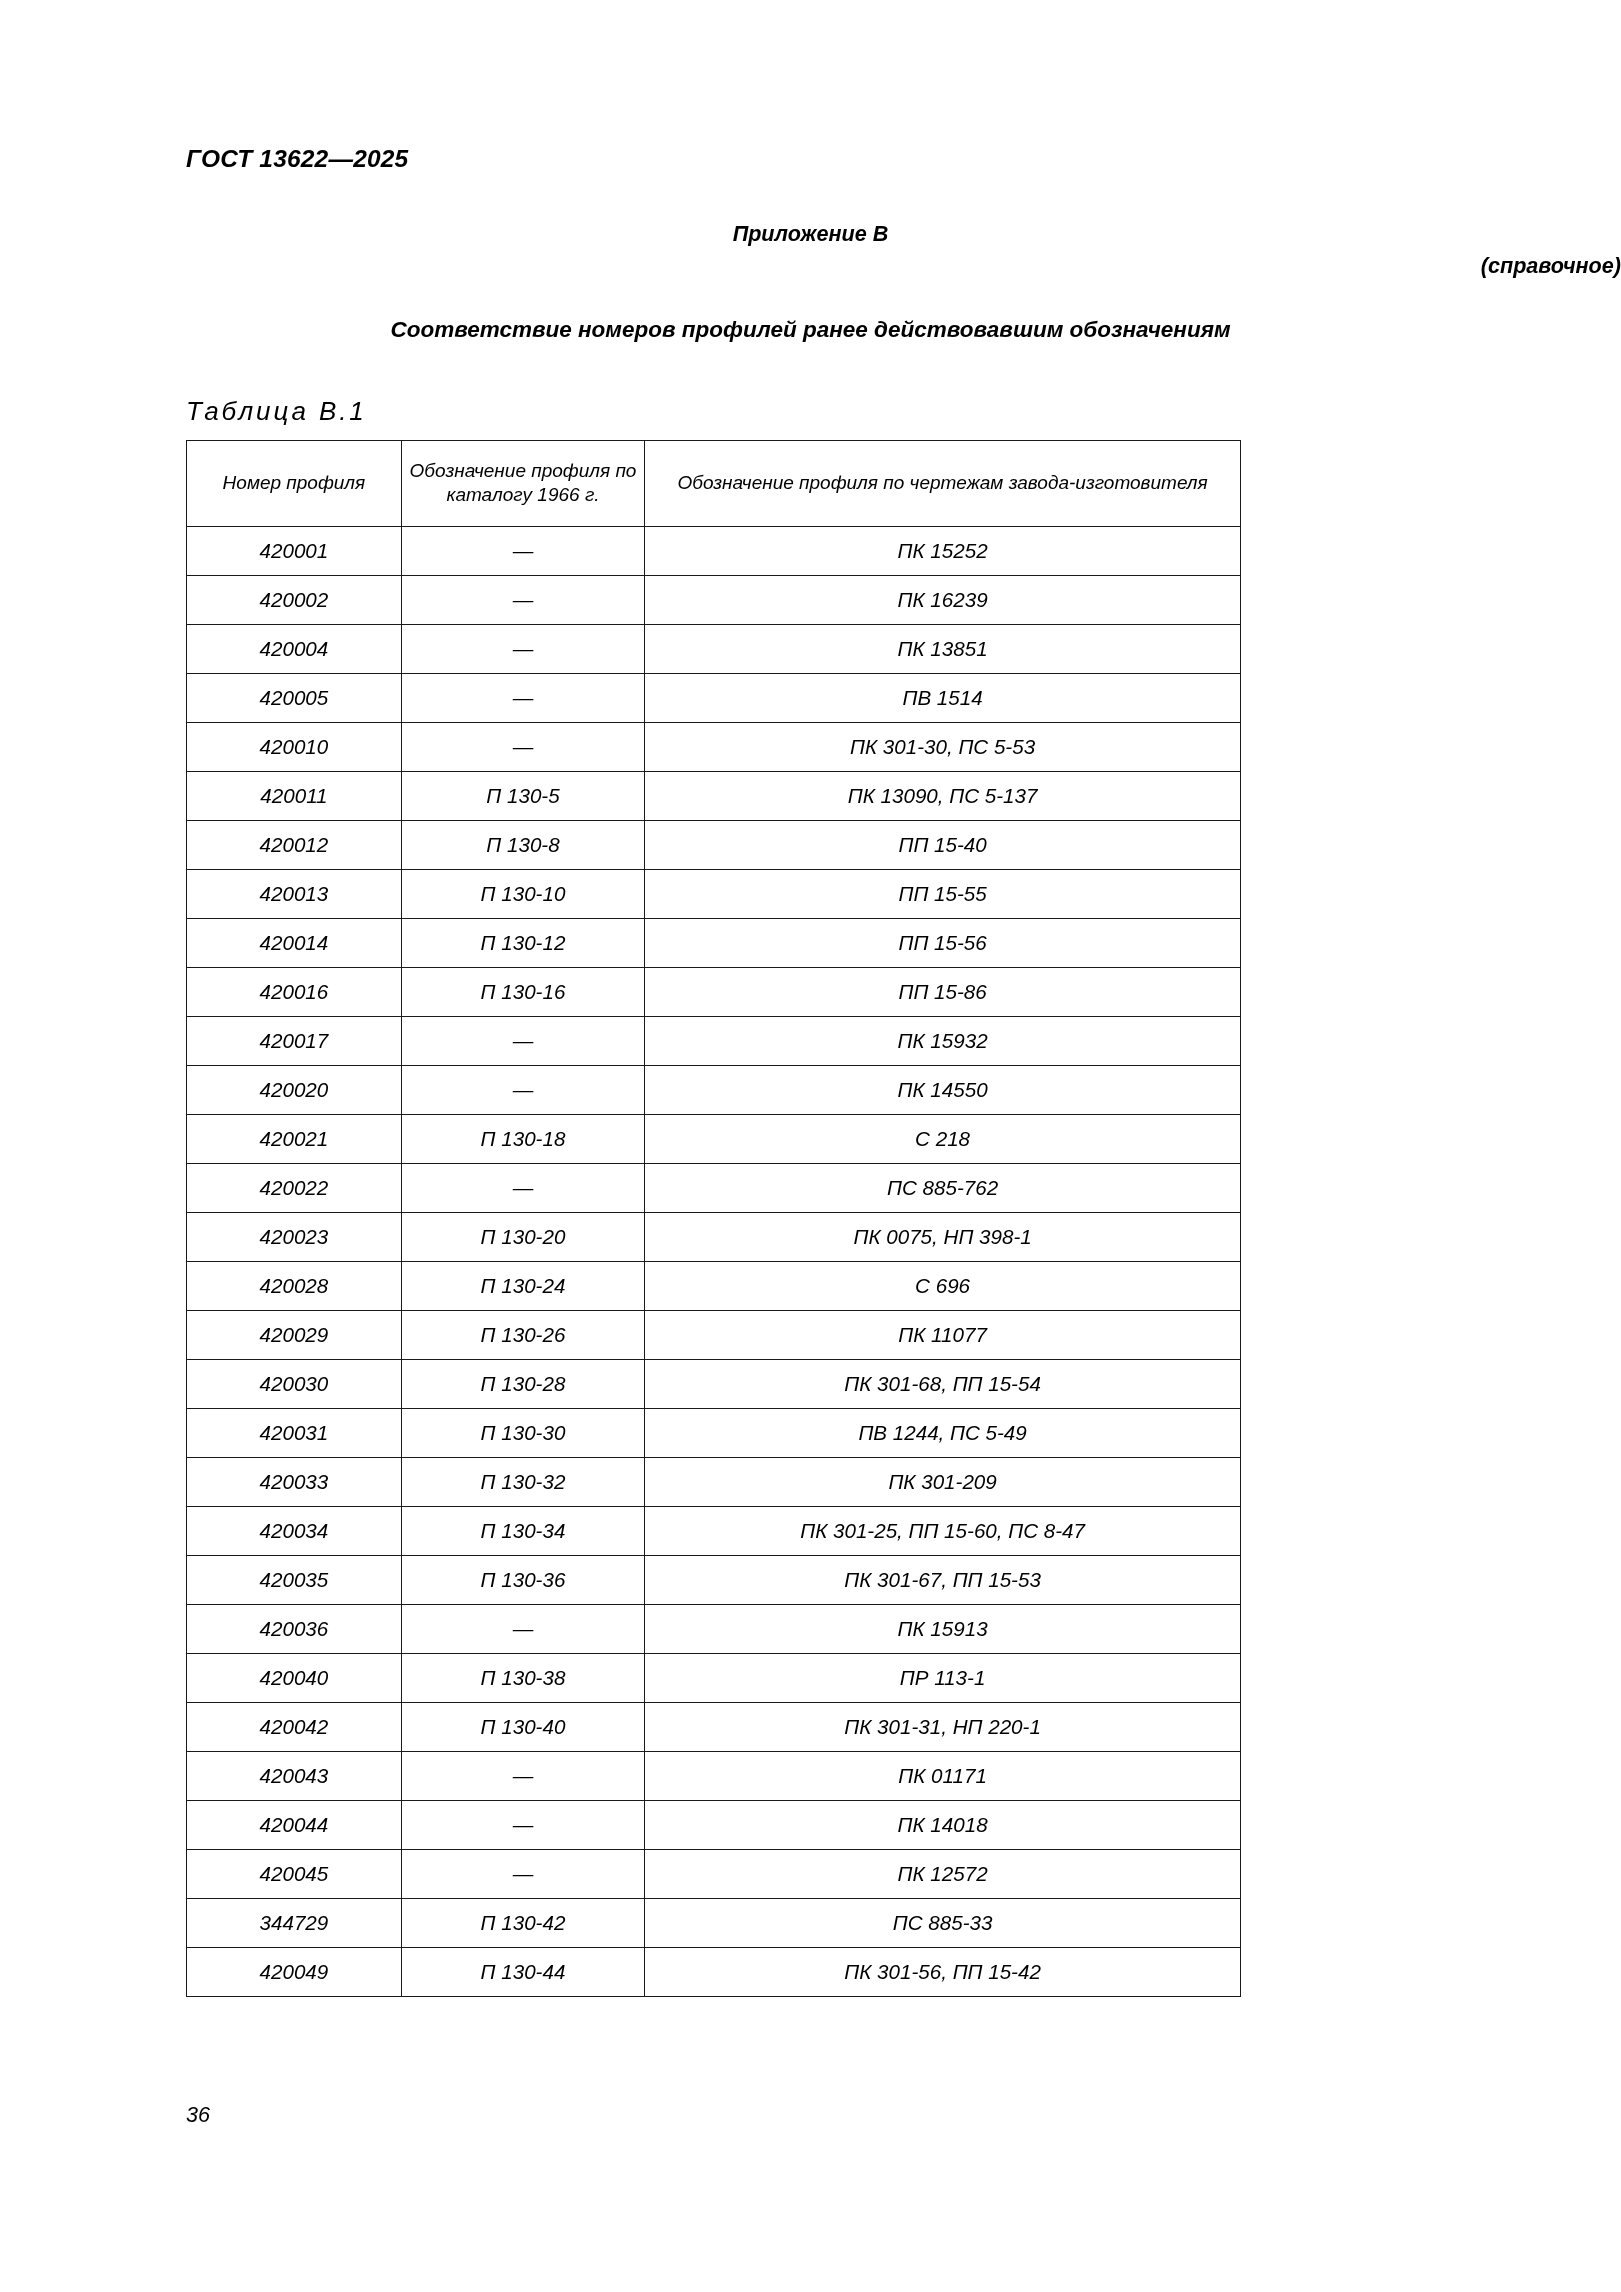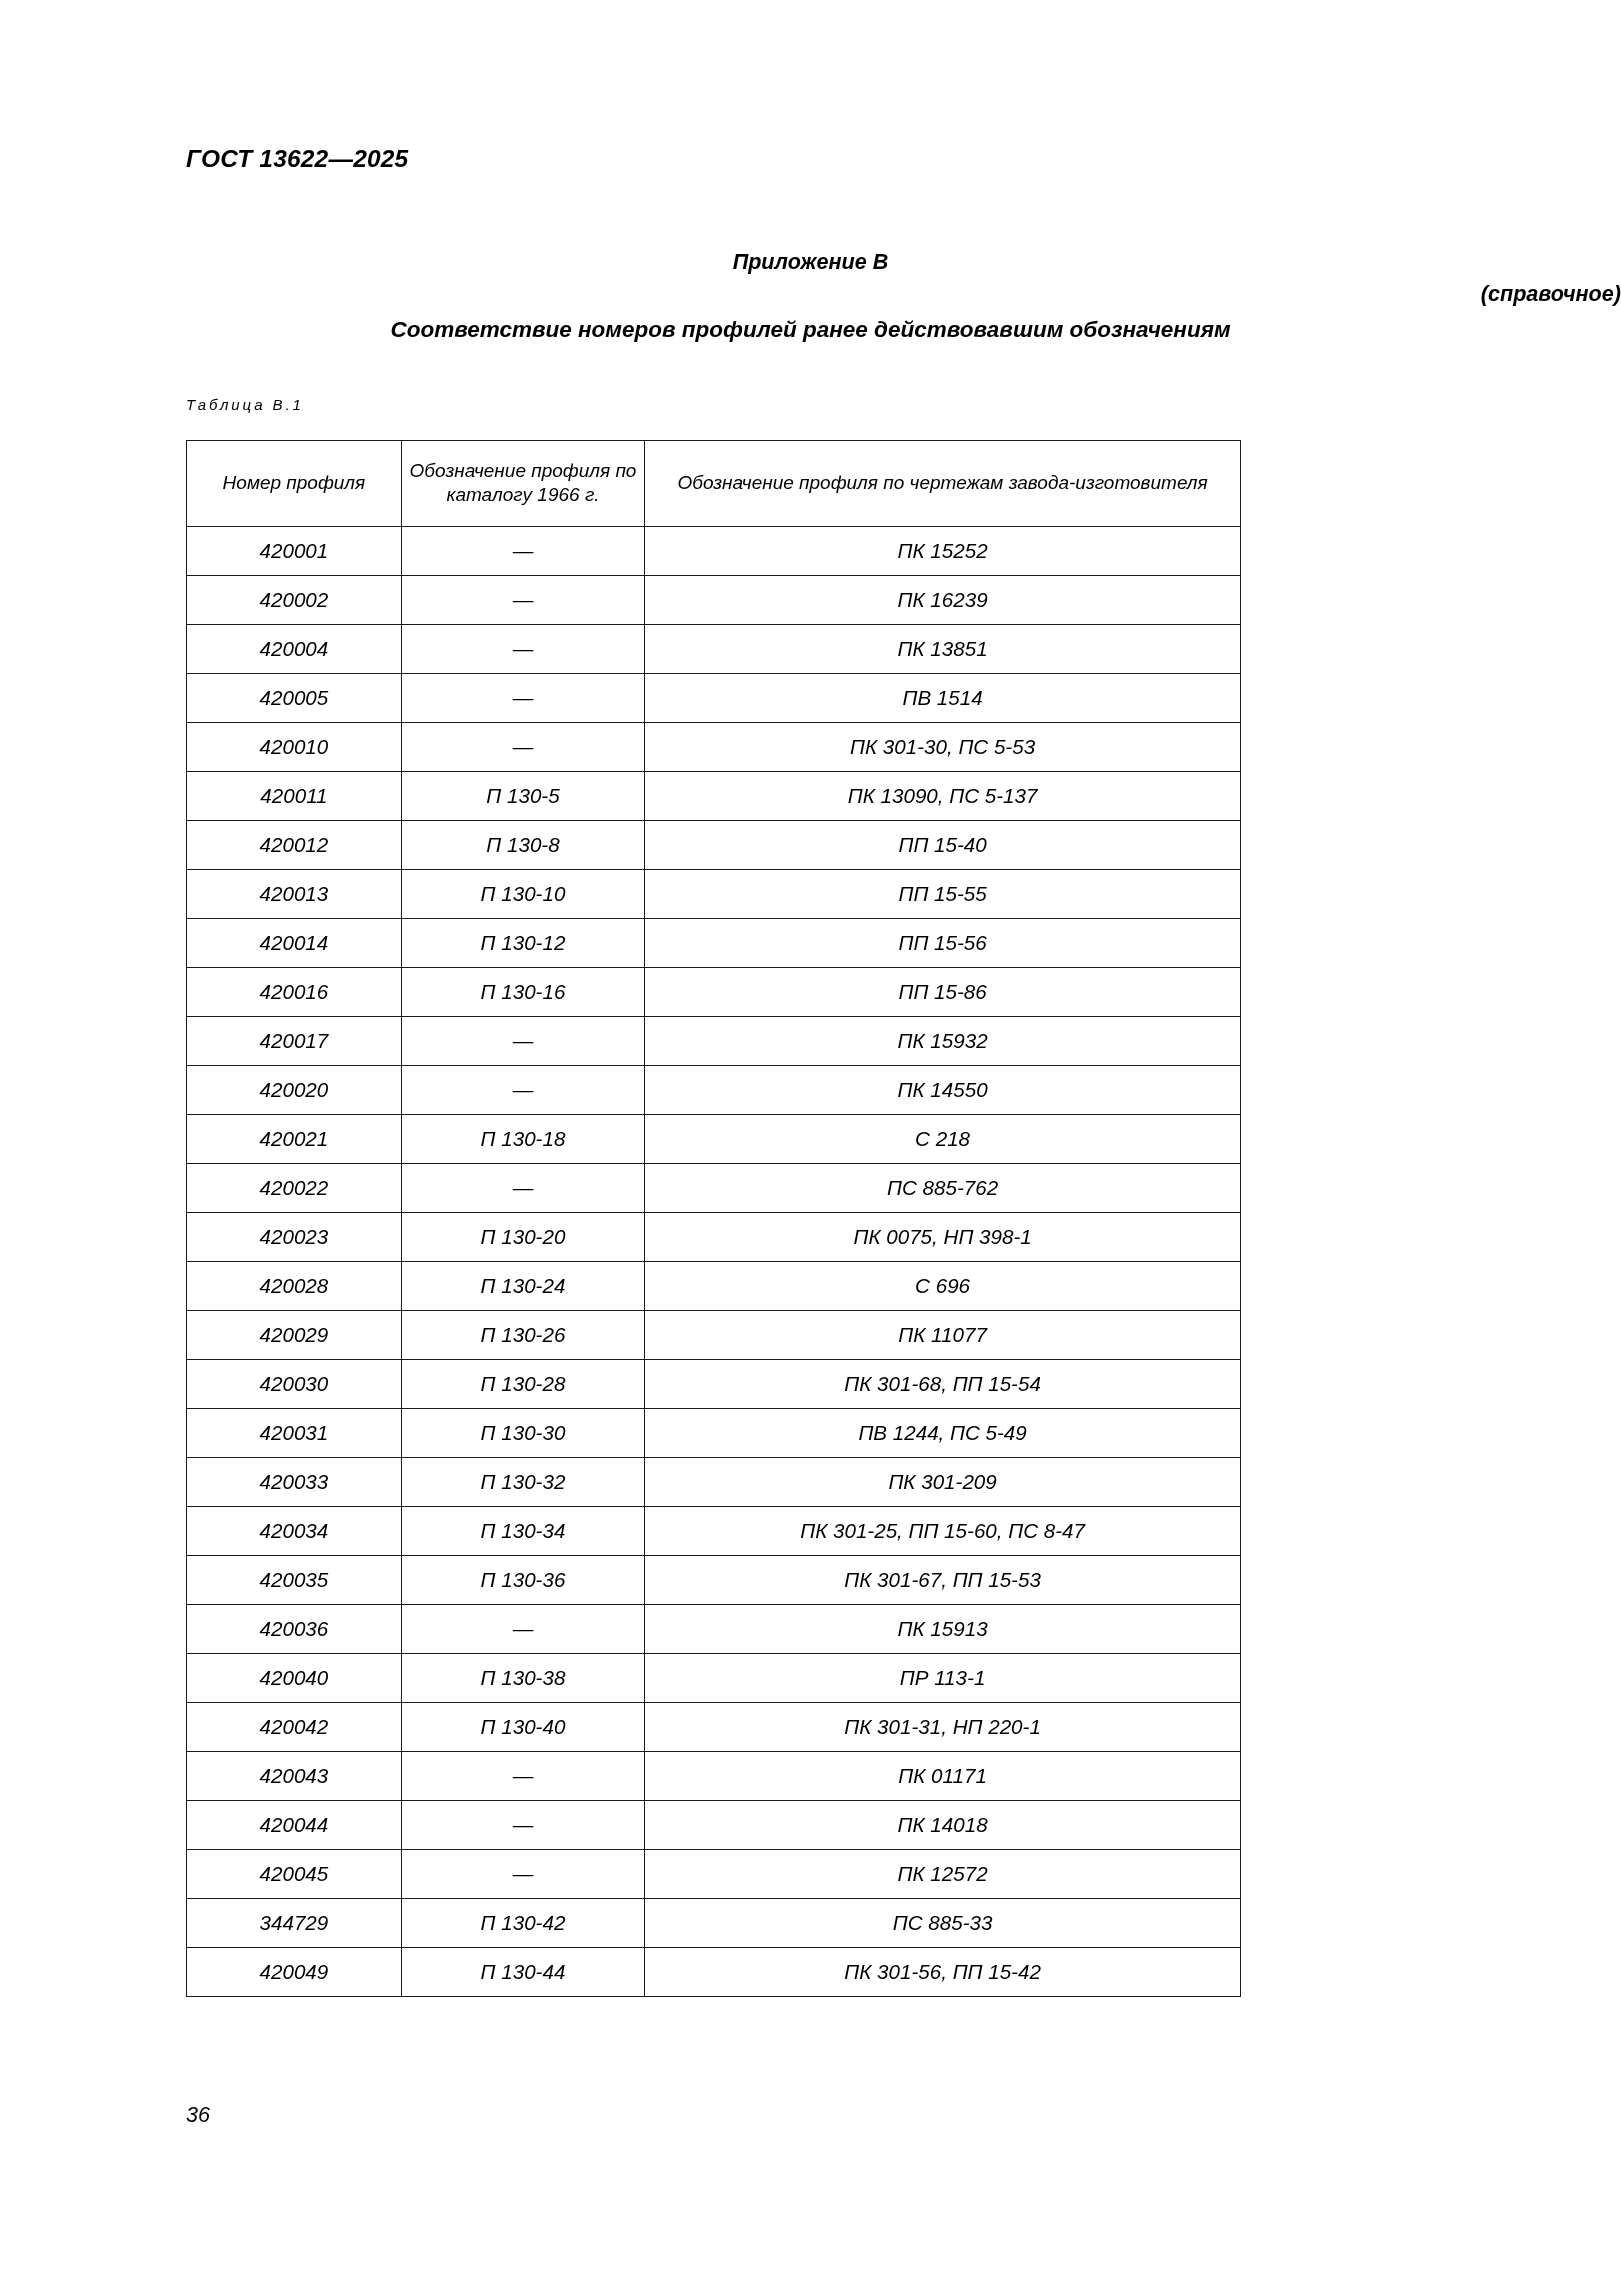--- a/index.html
+++ b/index.html
@@ -30,21 +30,20 @@
     font-size: 24.5px;
     font-weight: bold;
     letter-spacing: 0.2px;
   }
   .appendix-block {
     position: absolute;
     top: 218px;
     left: 0;
     width: 1621px;
     text-align: center;
-    margin-top: 28px;
   }
   .appendix-title {
     font-size: 21.6px;
     font-weight: bold;
     line-height: 32px;
   }
   .appendix-sub {
     font-size: 21.6px;
     font-weight: bold;
     line-height: 32px;
@@ -56,21 +55,21 @@
     left: 0;
     width: 1621px;
     text-align: center;
     font-size: 22.5px;
     font-weight: bold;
   }
   .table-caption {
     position: absolute;
     top: 396px;
     left: 186px;
-    font-size: 15px;
+    font-size: 26px;
     letter-spacing: 2.9px;
   }
   table.main {
     position: absolute;
     top: 440px;
     left: 186px;
     width: 1055px;
     border-collapse: collapse;
     font-size: 20.6px;
   }

